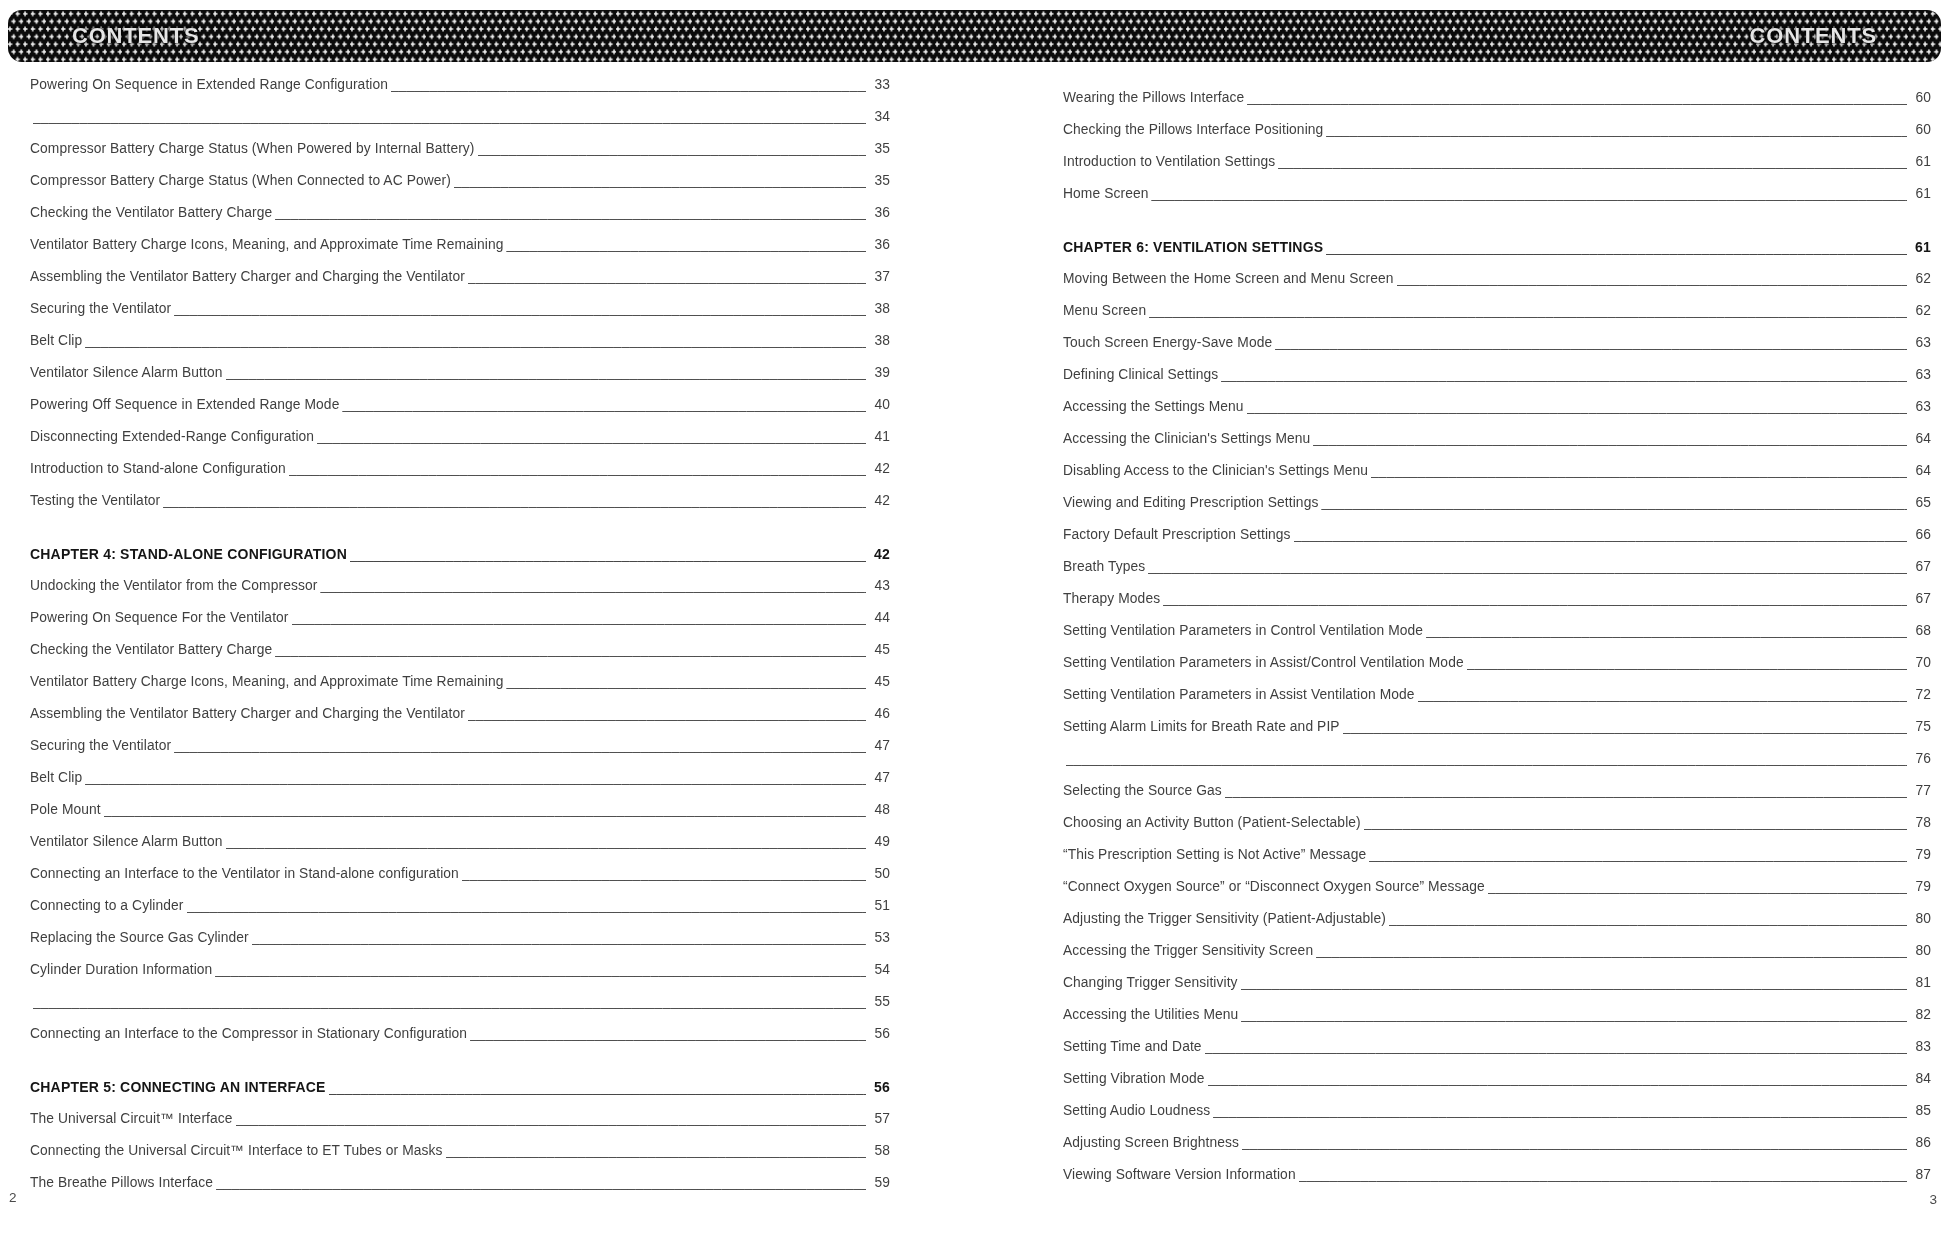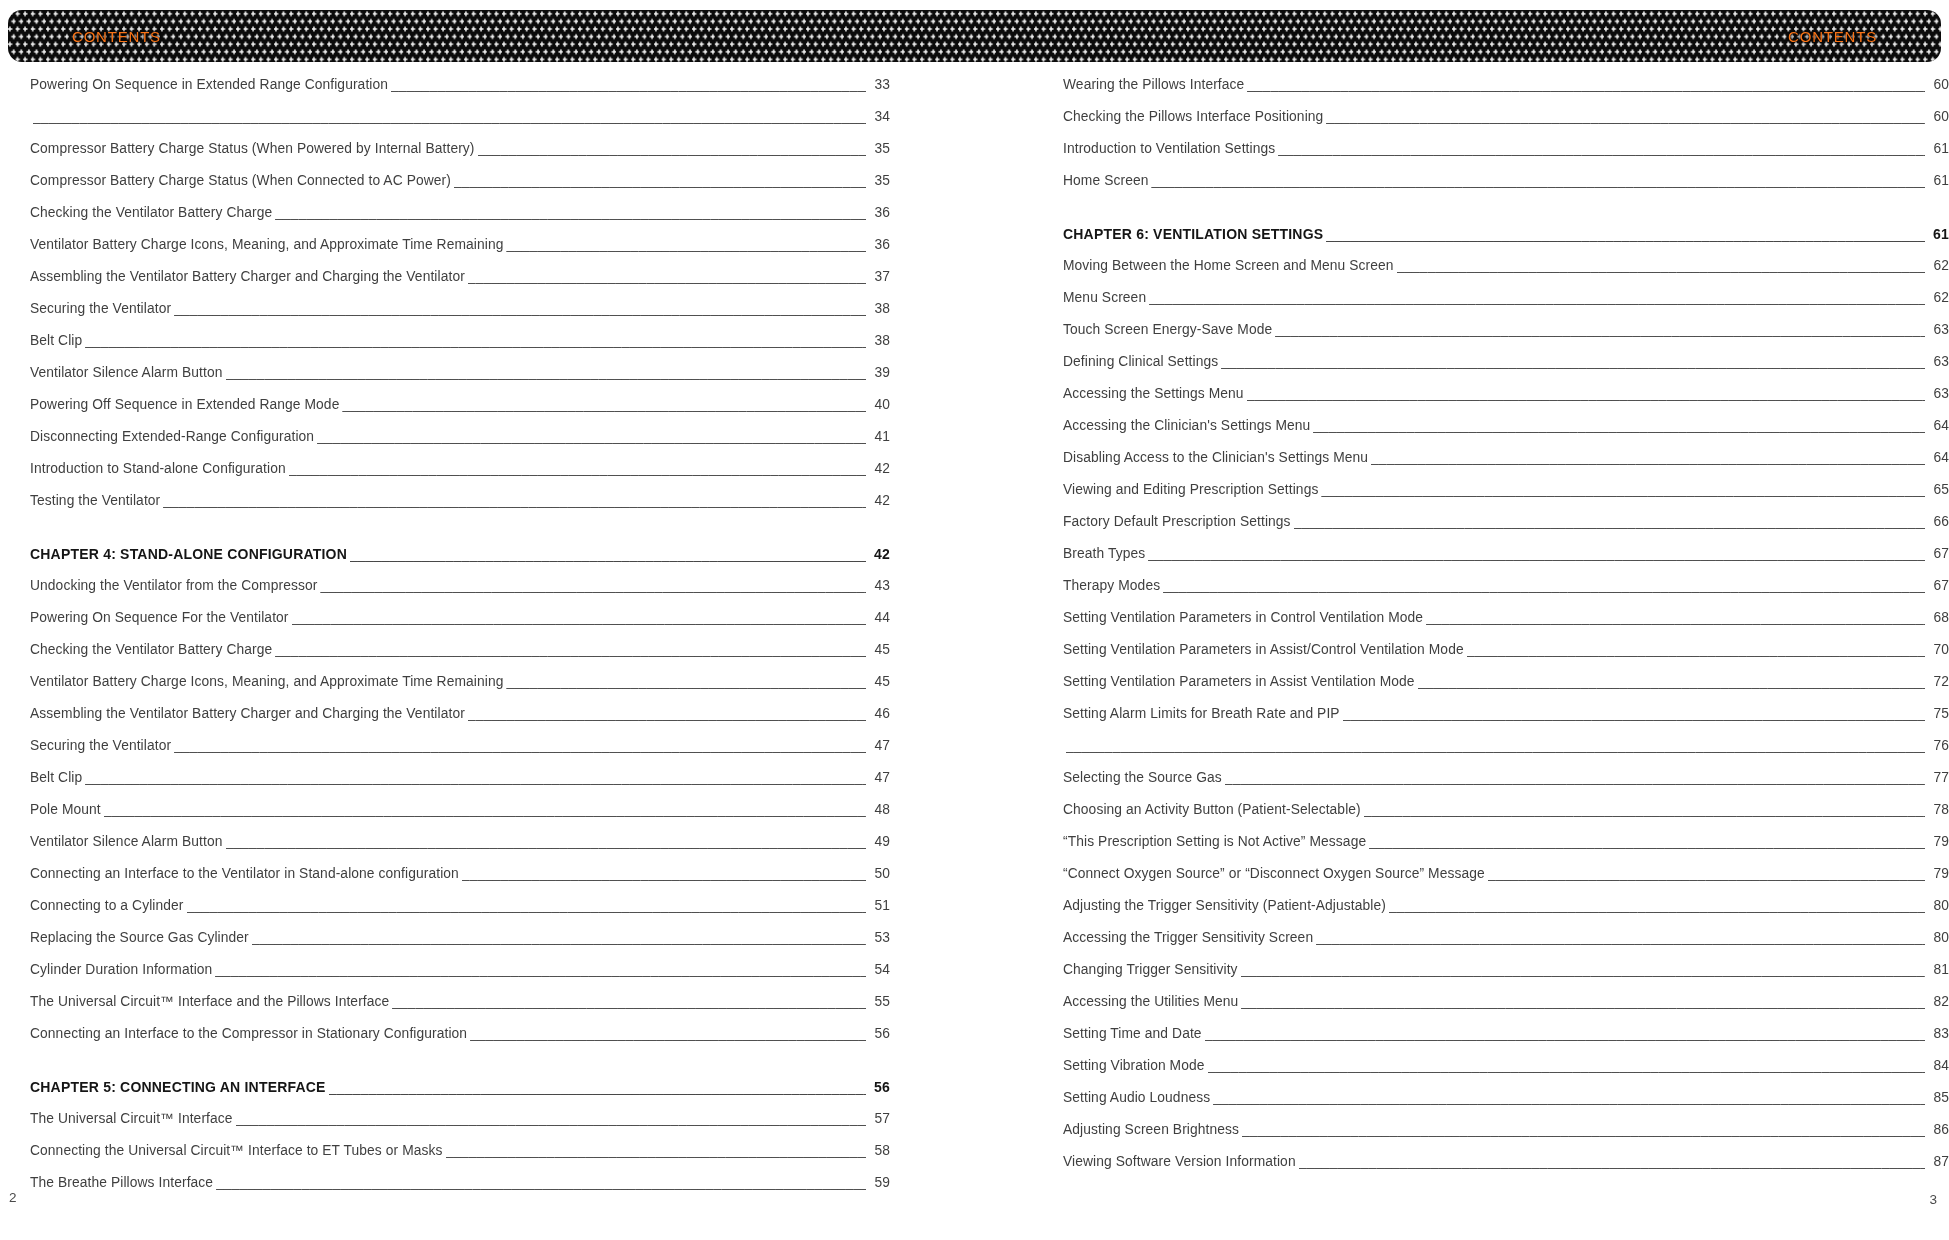--- a/index.html
+++ b/index.html
@@ -33,41 +33,41 @@
     position: absolute;
     inset: 0;
     width: 100%;
     height: 100%;
     display: block;
   }
   .banner .banner-label {
     position: absolute;
     top: 50%;
     transform: translateY(-50%);
-    color: #f97316;
-    font-size: 15px;
-    font-weight: normal;
+    color: #e5e5e5;
+    font-size: 22px;
+    font-weight: bold;
     letter-spacing: 0.8px;
     text-shadow: 0 0 2px #000, 0 0 4px #000;
   }
   .banner .banner-label.left  { left: 64px; }
   .banner .banner-label.right { right: 64px; }
 
   
   .columns {
     position: absolute;
     top: 69px;
     left: 0;
     width: 1844px;
     display: grid;
     grid-template-columns: 974px 975px;
   }
   .toc-column { box-sizing: border-box; }
   .toc-column.left  { padding-left: 30px;  padding-right: 84px; }
-  .toc-column.right { padding-left: 89px;  padding-right: 0;  }
+  .toc-column.right { padding-left: 89px;  padding-right: 18px; margin-top: 13px;  }
 
   .toc-section + .toc-section { margin-top: 21px; }
 
   .toc-row {
     display: flex;
     align-items: baseline;
     height: 32px;
     line-height: 32px;
     color: #3f3f3f;
     font-size: 13.8px;
@@ -265,21 +265,20 @@
             <span class="toc-title">Replacing the Source Gas Cylinder</span>
             <span class="toc-leader">________________________________________________________________________________________________________________________________________________________________________________________________________</span>
             <span class="toc-page">53</span>
           </div>
           <div class="toc-row">
             <span class="toc-title">Cylinder Duration Information</span>
             <span class="toc-leader">________________________________________________________________________________________________________________________________________________________________________________________________________</span>
             <span class="toc-page">54</span>
           </div>
           <div class="toc-row">
-            <span class="toc-title">The Universal Circuit™ Interface and the Pillows Interface</span>
             <span class="toc-leader">________________________________________________________________________________________________________________________________________________________________________________________________________</span>
             <span class="toc-page">55</span>
           </div>
           <div class="toc-row">
             <span class="toc-title">Connecting an Interface to the Compressor in Stationary Configuration</span>
             <span class="toc-leader">________________________________________________________________________________________________________________________________________________________________________________________________________</span>
             <span class="toc-page">56</span>
           </div>
         </div>
         <div class="toc-section">

